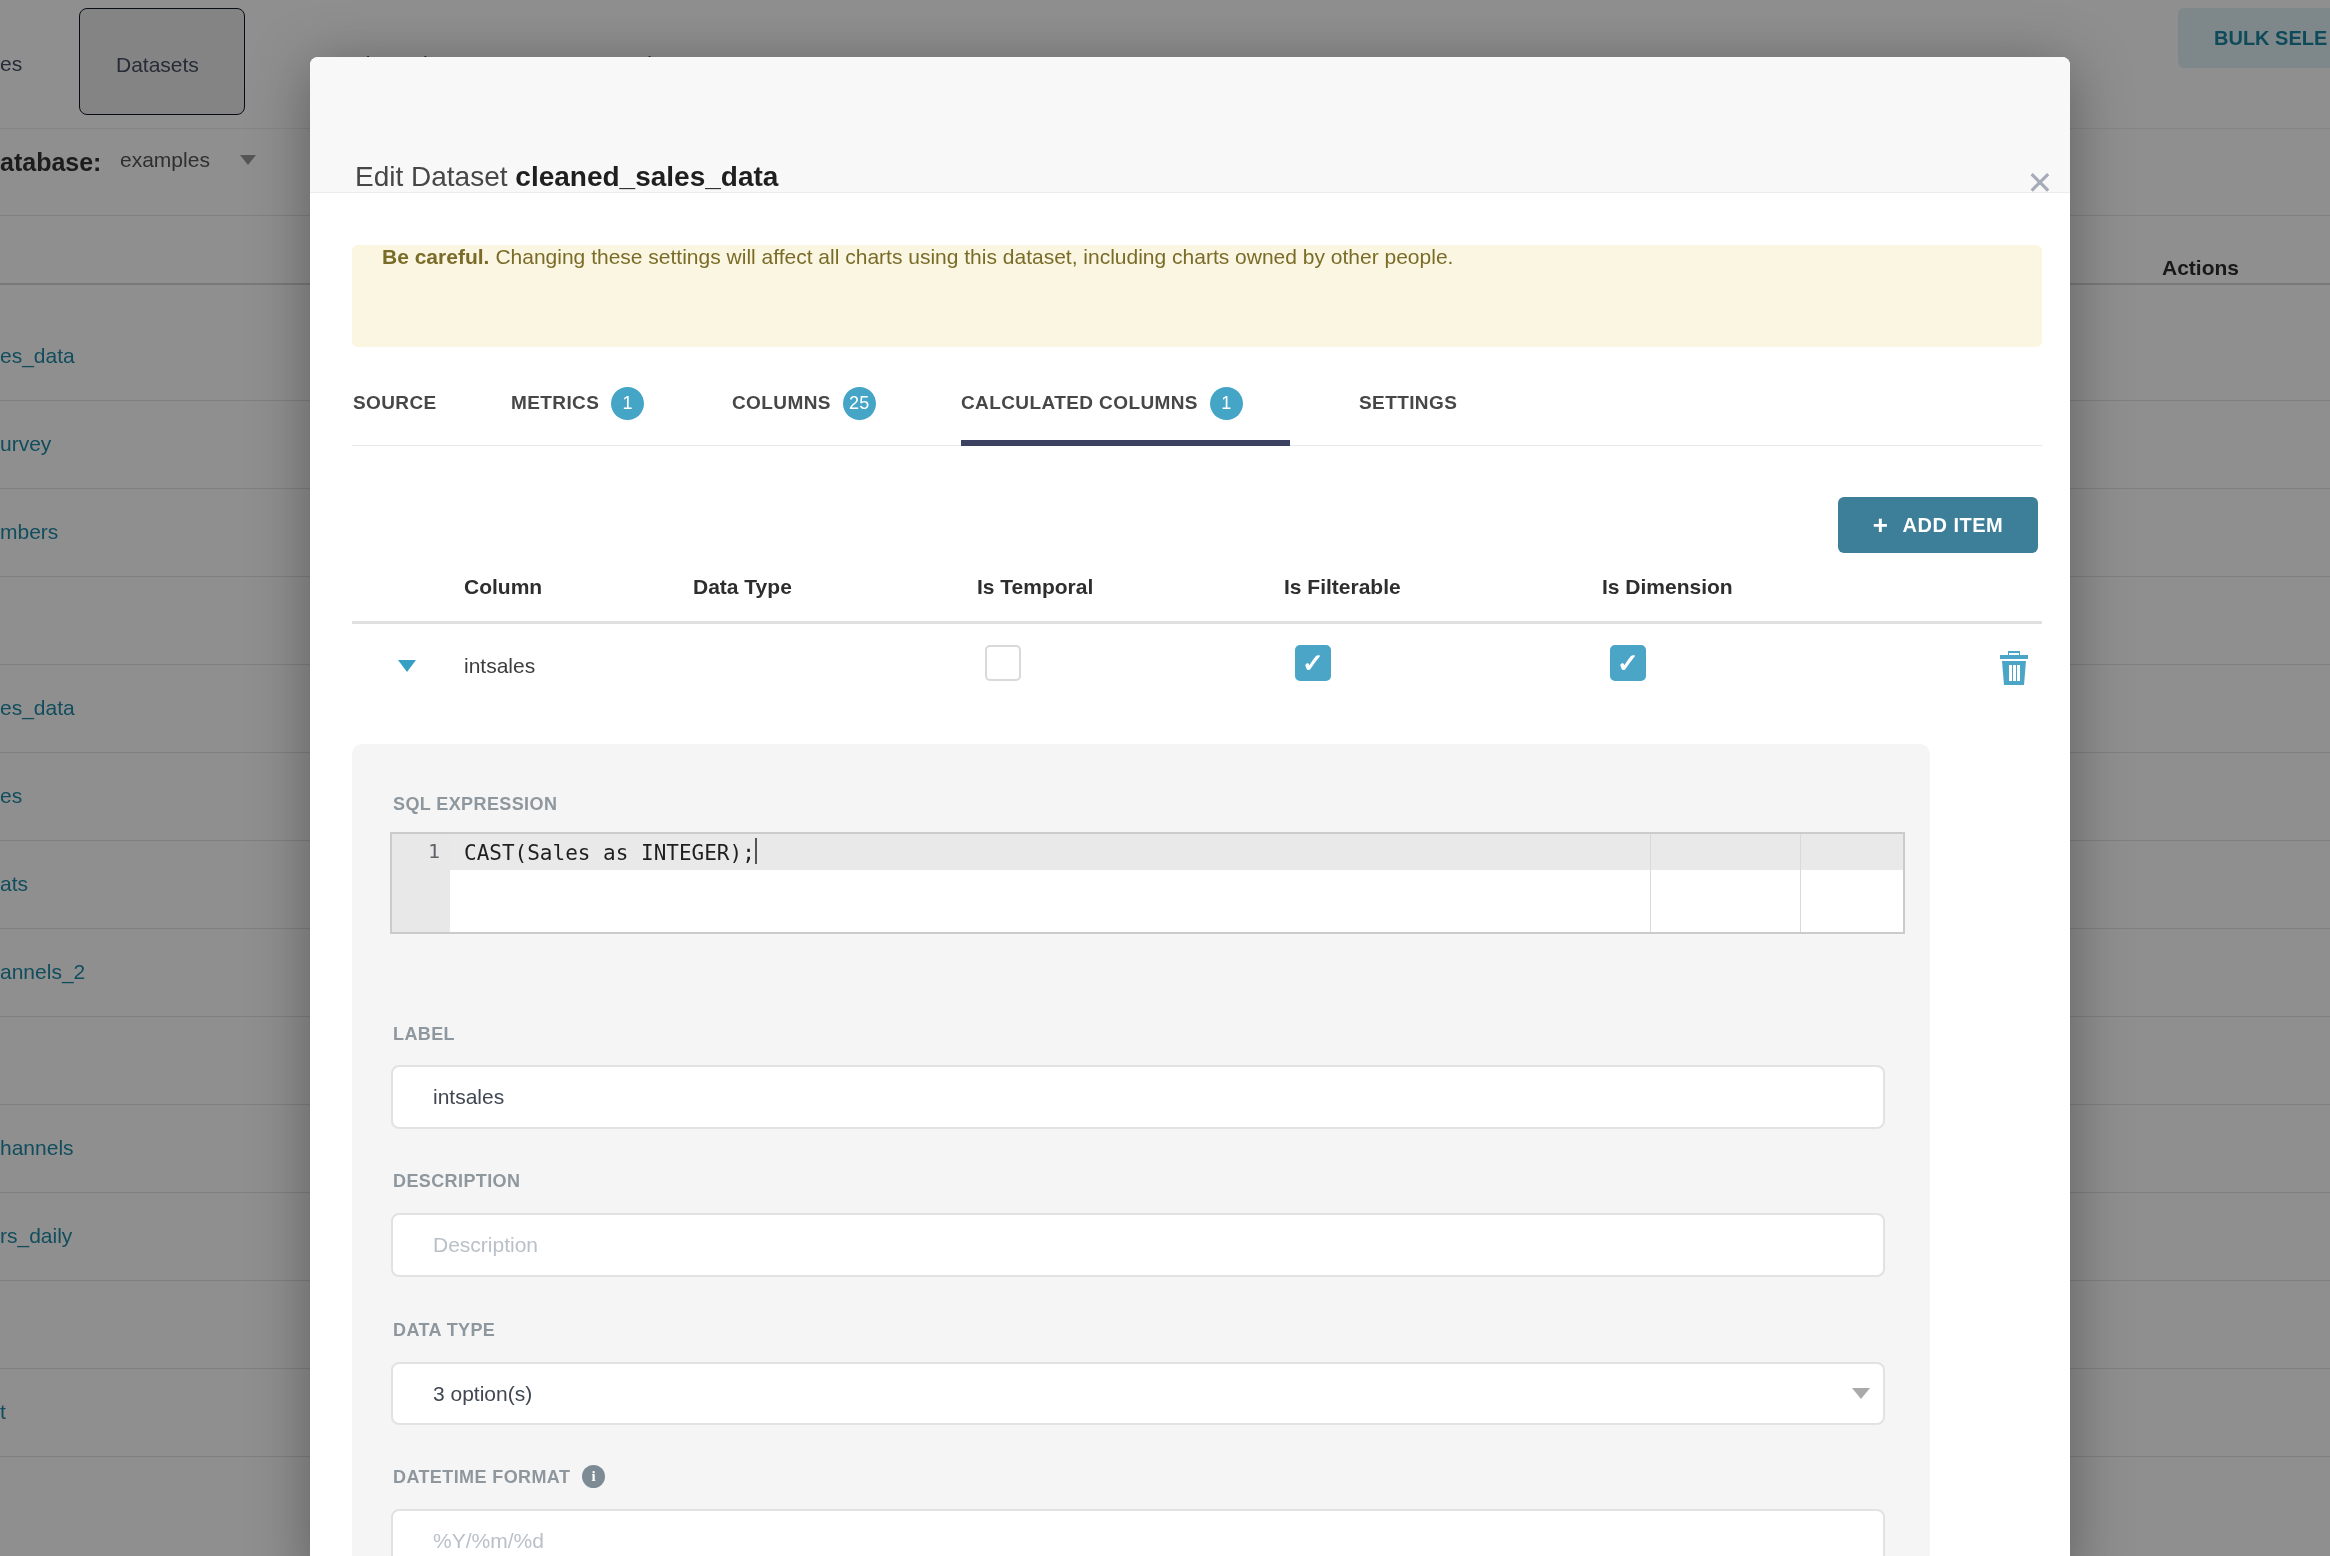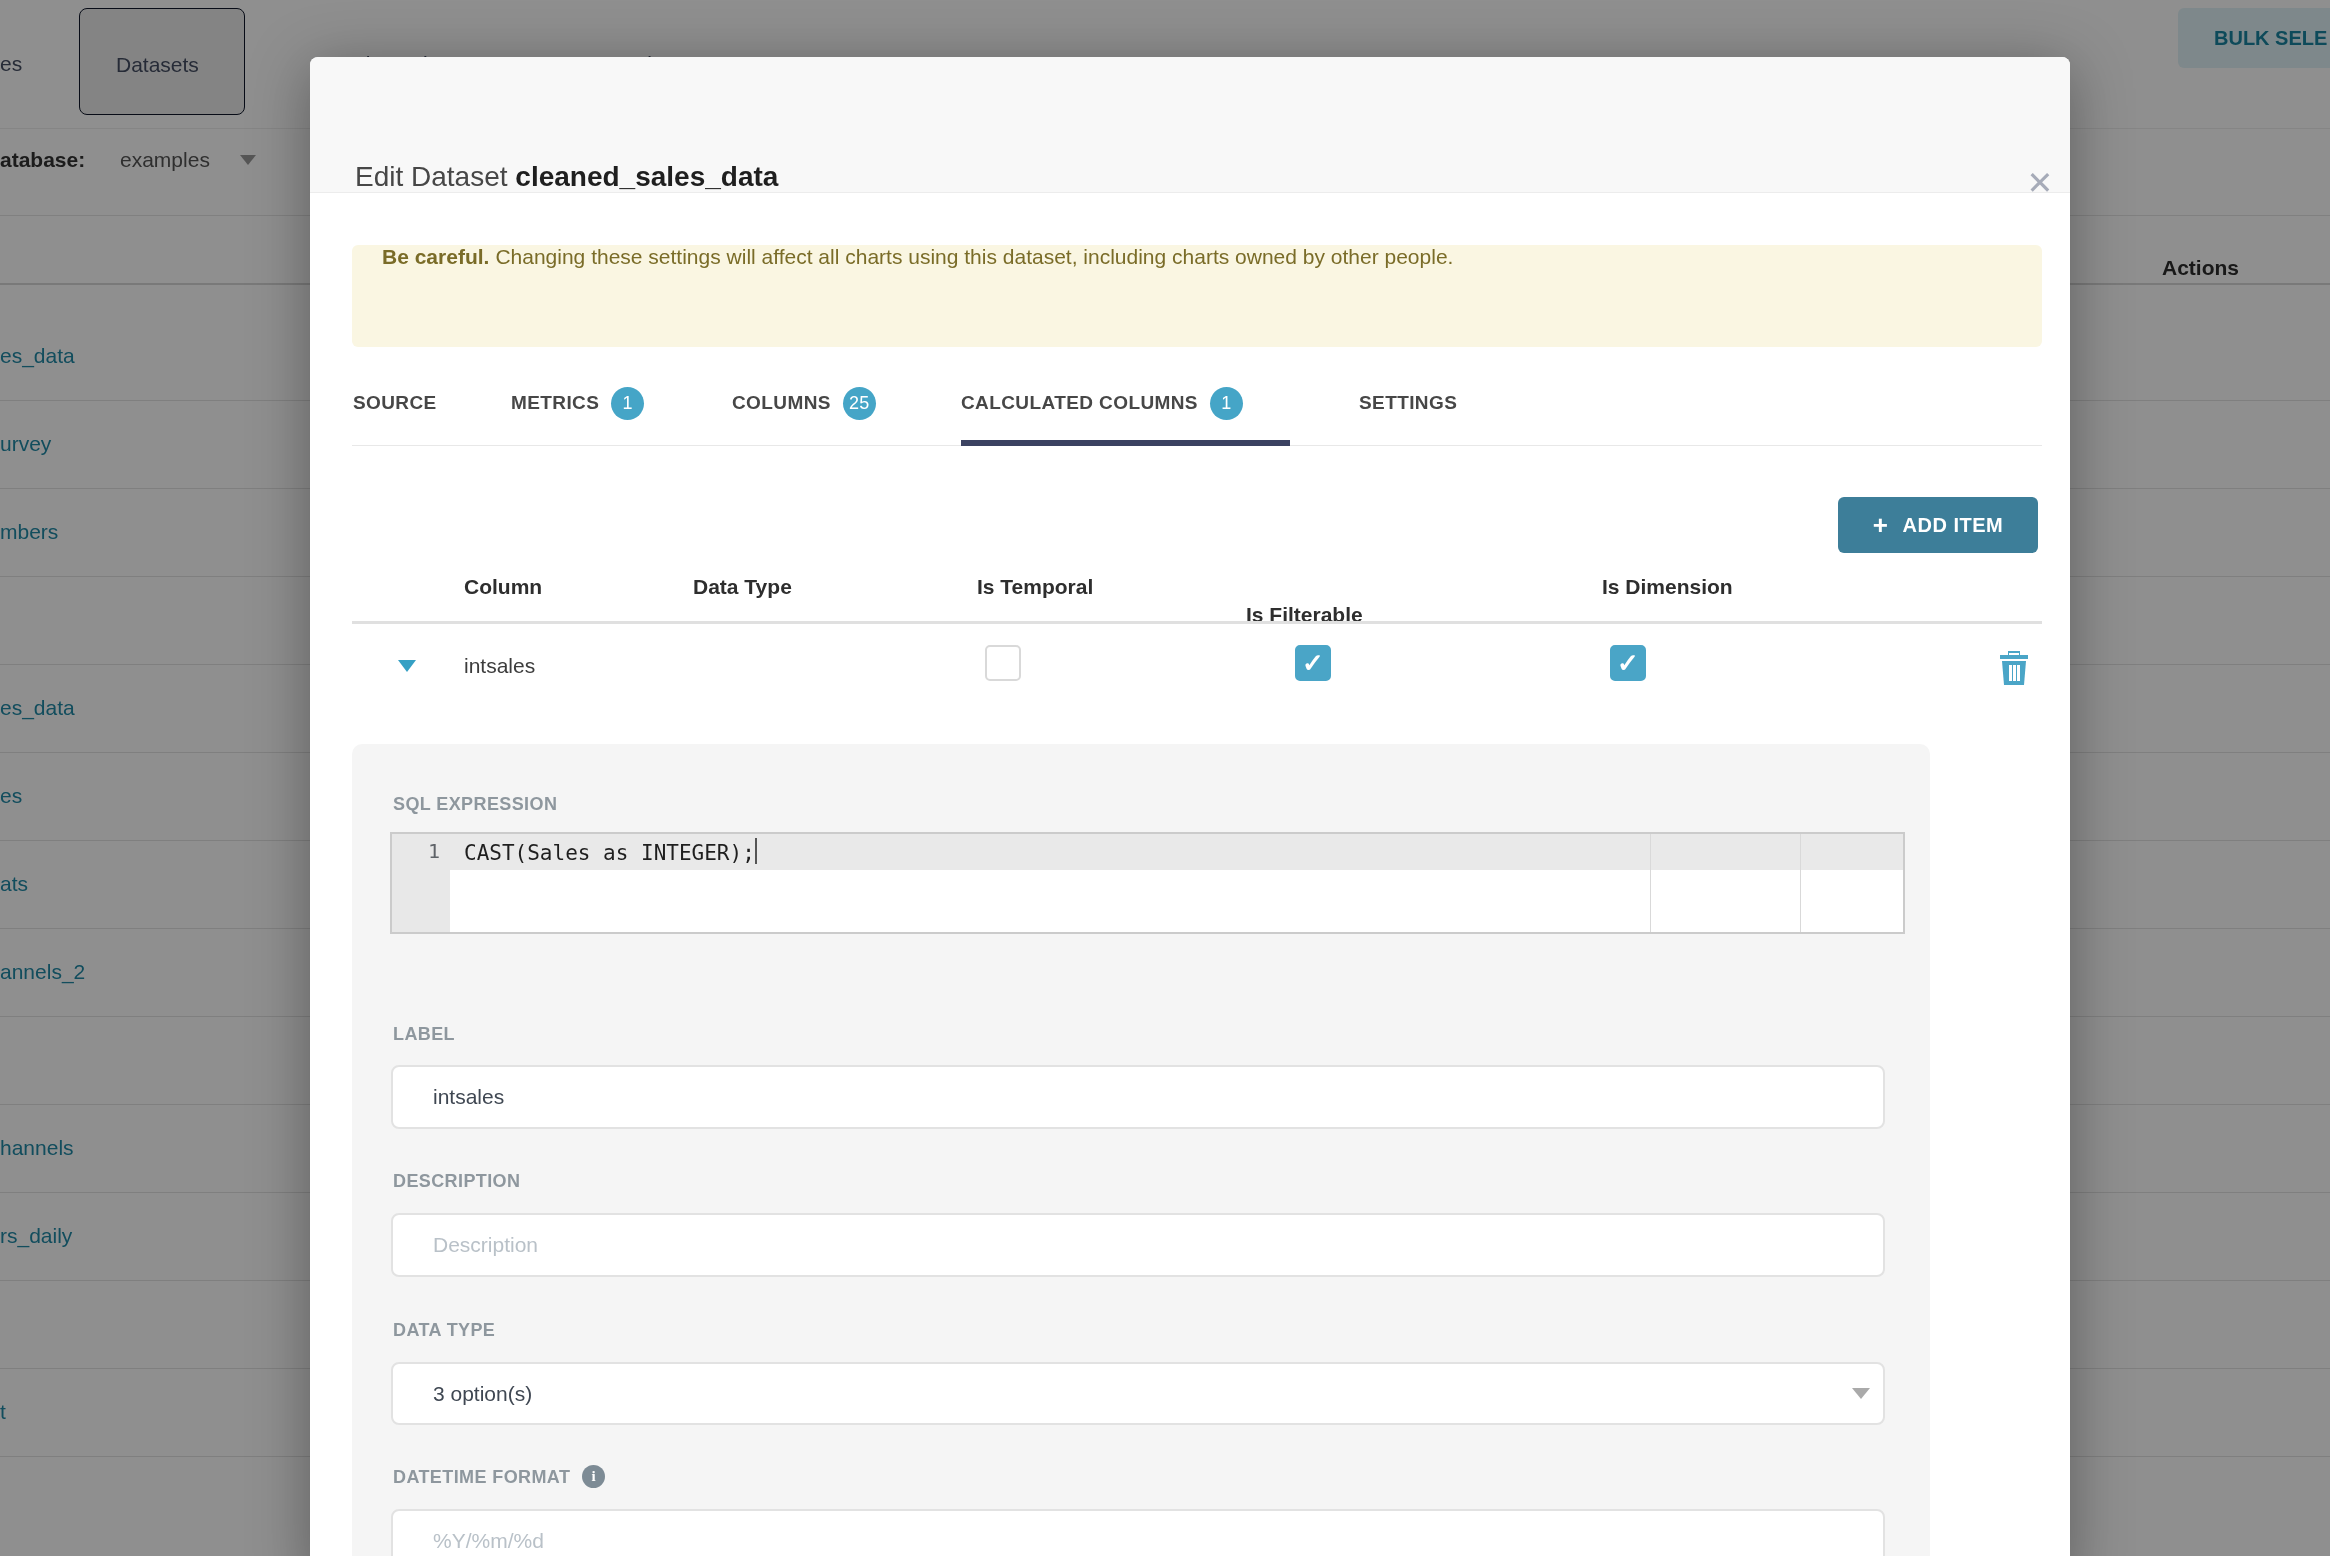--- a/index.html
+++ b/index.html
@@ -8,21 +8,21 @@
   #stage { position:absolute; left:0; top:0; width:2330px; height:1556px; overflow:hidden; }
   .abs { position:absolute; }
 
   
   #bg-page { position:absolute; inset:0; background:#fff; }
   .nav-text { font-size:21px; color:#454e63; white-space:nowrap; }
   .nav-chip { background:#ececec; border:1px solid #0f172a; border-radius:8px; }
   .bulk-btn { background:#e1f3f8; border-radius:6px; color:#1985a0; font-weight:bold;
     font-size:20px; display:flex; align-items:center; padding-left:36px; white-space:nowrap; }
   .hline { position:absolute; background:#e5e5e5; height:1px; }
-  .db-label { font-size:21px; color:#333; font-weight:bold; white-space:nowrap; }
+  .db-label { font-size:25px; color:#333; font-weight:bold; white-space:nowrap; }
   .db-value { font-size:21px; color:#555; white-space:nowrap; }
   .caret-down-sm { width:0; height:0; border-left:8px solid transparent; border-right:8px solid transparent; border-top:10px solid #9a9a9a; }
   .bg-link { font-size:21px; color:#2089a6; white-space:nowrap; }
   .actions-h { font-size:21px; font-weight:bold; color:#2e2e2e; }
 
   
   #overlay { position:absolute; inset:0; background:rgba(0,0,0,0.44); }
 
   
   #modal { position:absolute; left:310px; top:57px; width:1760px; height:1523px;
@@ -185,21 +185,21 @@
     <div class="tab-underline"></div>
 
     <div class="add-item">
       <span class="plus">+</span>
       <span>ADD ITEM</span>
     </div>
 
     <div class="col-h" style="left:154px;">Column</div>
     <div class="col-h" style="left:383px;">Data Type</div>
     <div class="col-h" style="left:667px;">Is Temporal</div>
-    <div class="col-h" style="left:936px;margin-top:28px;">Is Filterable</div>
+    <div class="col-h" style="left:974px;">Is Filterable</div>
     <div class="col-h" style="left:1292px;">Is Dimension</div>
     <div class="head-line"></div>
 
     <div class="expand-caret"></div>
     <div class="cell-text" style="left:154px;">intsales</div>
     <div class="cbx" style="left:675px;"></div>
     <div class="cbx checked" style="left:985px;">✓</div>
     <div class="cbx checked" style="left:1300px;">✓</div>
     <div class="trash">
       <svg width="32" height="36" viewBox="0 0 32 36">

